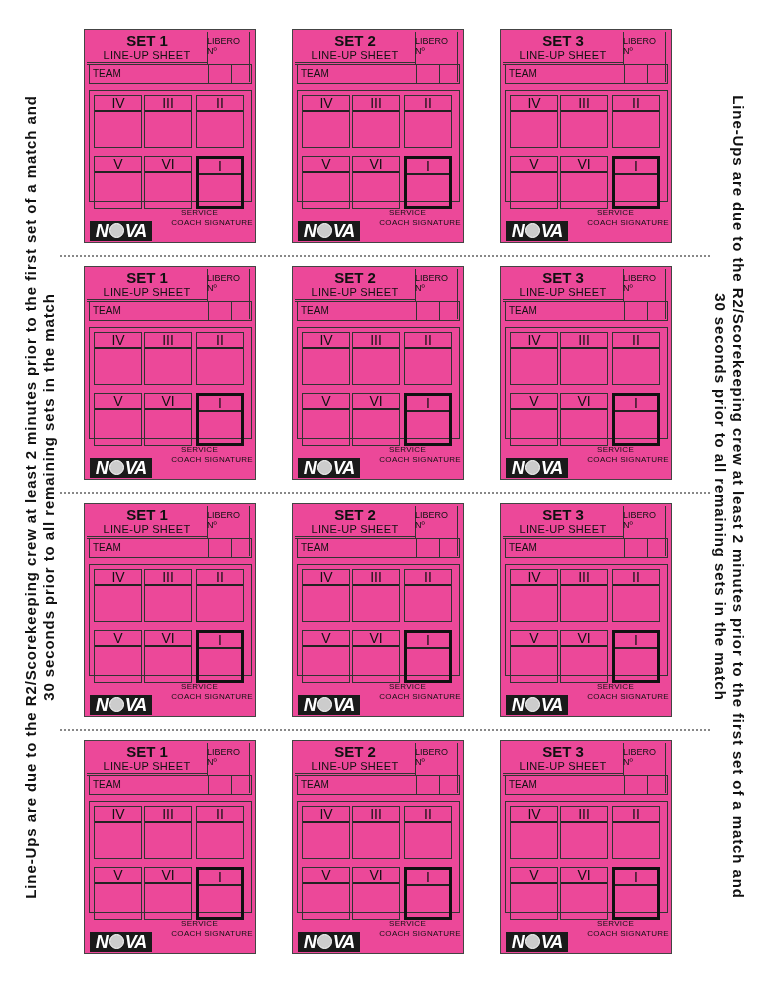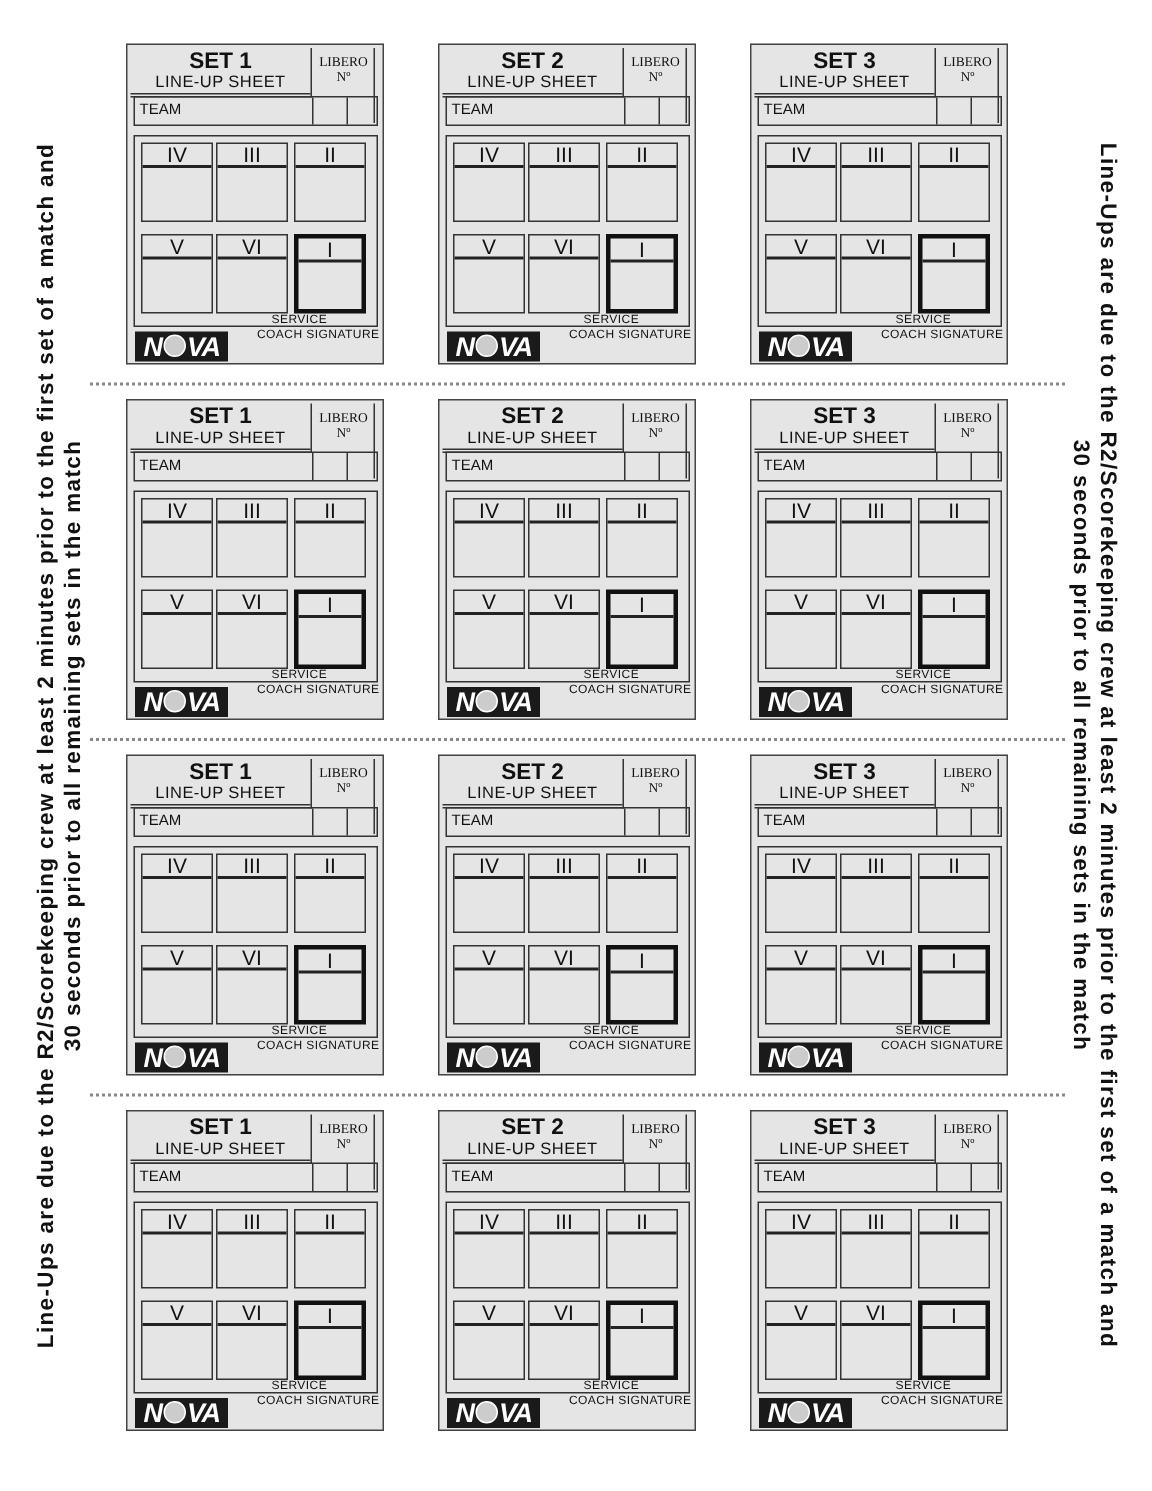--- a/index.html
+++ b/index.html
@@ -1,30 +1,30 @@
 <!DOCTYPE html>
 <html><head>
 <meta charset="utf-8">
 <style>
   html,body{margin:0;padding:0;background:#fff;}
   body{width:768px;height:994px;position:relative;overflow:hidden;font-family:"Liberation Sans",sans-serif;color:#111;}
   .side{position:absolute;font-weight:bold;font-size:15px;letter-spacing:0.9px;line-height:18px;text-align:center;white-space:nowrap;color:#111;}
   .side.left{left:22px;top:497px;transform-origin:0 0;transform:rotate(-90deg) translate(-50%,0);}
   .side.right{left:747px;top:497px;transform-origin:0 0;transform:rotate(90deg) translate(-50%,0);}
   .dots{position:absolute;left:60px;width:650px;height:0;border-top:2px dotted #888;}
-  .card{position:absolute;width:172px;height:214px;border:1px solid #444;box-sizing:border-box;background:#e5e5e5;}
+  .card{position:absolute;width:172px;height:214px;border:1px solid #444;box-sizing:border-box;background:#ec4899;}
   .hdr{position:absolute;left:2px;top:2px;width:120px;height:32px;border-right:1px solid #333;border-bottom:1px solid #333;}
   .set-title{position:absolute;left:0;width:100%;top:1px;text-align:center;font-weight:bold;font-size:15px;line-height:16px;}
   .sub{position:absolute;left:0;width:100%;top:17px;text-align:center;font-size:11px;line-height:13px;letter-spacing:0.3px;border-bottom:1px solid #333;}
-  .lib{position:absolute;left:122px;top:2px;width:44px;height:32px;text-align:center;font-size:9px;line-height:10px;padding-top:4px;box-sizing:border-box;font-family:Liberation Serif, serif;}
+  .lib{position:absolute;left:122px;top:2px;width:44px;height:32px;text-align:left;font-size:9px;line-height:10px;padding-top:4px;box-sizing:border-box;}
   .libcol{position:absolute;right:1px;top:0;height:50px;border-left:1px solid #333;}
   .team{position:absolute;left:4px;top:34px;width:163px;height:20px;border:1px solid #333;box-sizing:border-box;font-size:10px;line-height:18px;padding-left:3px;}
   .team .c1{position:absolute;left:118px;top:0;height:18px;border-left:1px solid #333;}
   .team .c2{position:absolute;left:141px;top:0;height:18px;border-left:1px solid #333;}
-  .court{position:absolute;left:4px;top:60px;width:163px;height:128px;border:1px solid #333;box-sizing:border-box;}
+  .court{position:absolute;left:4px;top:60px;width:163px;height:112px;border:1px solid #333;box-sizing:border-box;}
   .pos{position:absolute;width:48px;height:53px;border:1px solid #333;box-sizing:border-box;}
   .pos .lab{height:14px;border-bottom:2px solid #222;text-align:center;font-size:14px;line-height:14px;}
   .pos.serve{border:3px solid #111;}
   .svc{position:absolute;left:96px;top:178px;font-size:8px;letter-spacing:0.3px;}
   .sig{position:absolute;right:2px;top:188px;font-size:8px;letter-spacing:0.3px;}
   .logo{position:absolute;left:5px;top:191px;width:62px;height:20px;background:#1a1a1a;color:#fff;font-weight:bold;font-size:18px;line-height:20px;text-align:center;letter-spacing:-1px;font-style:italic;}
   .logo .ball{display:inline-block;width:13px;height:13px;border-radius:50%;background:#ccc;border:1px solid #fff;vertical-align:-1px;margin:0 1px;}
 </style>
 </head>
 <body>

